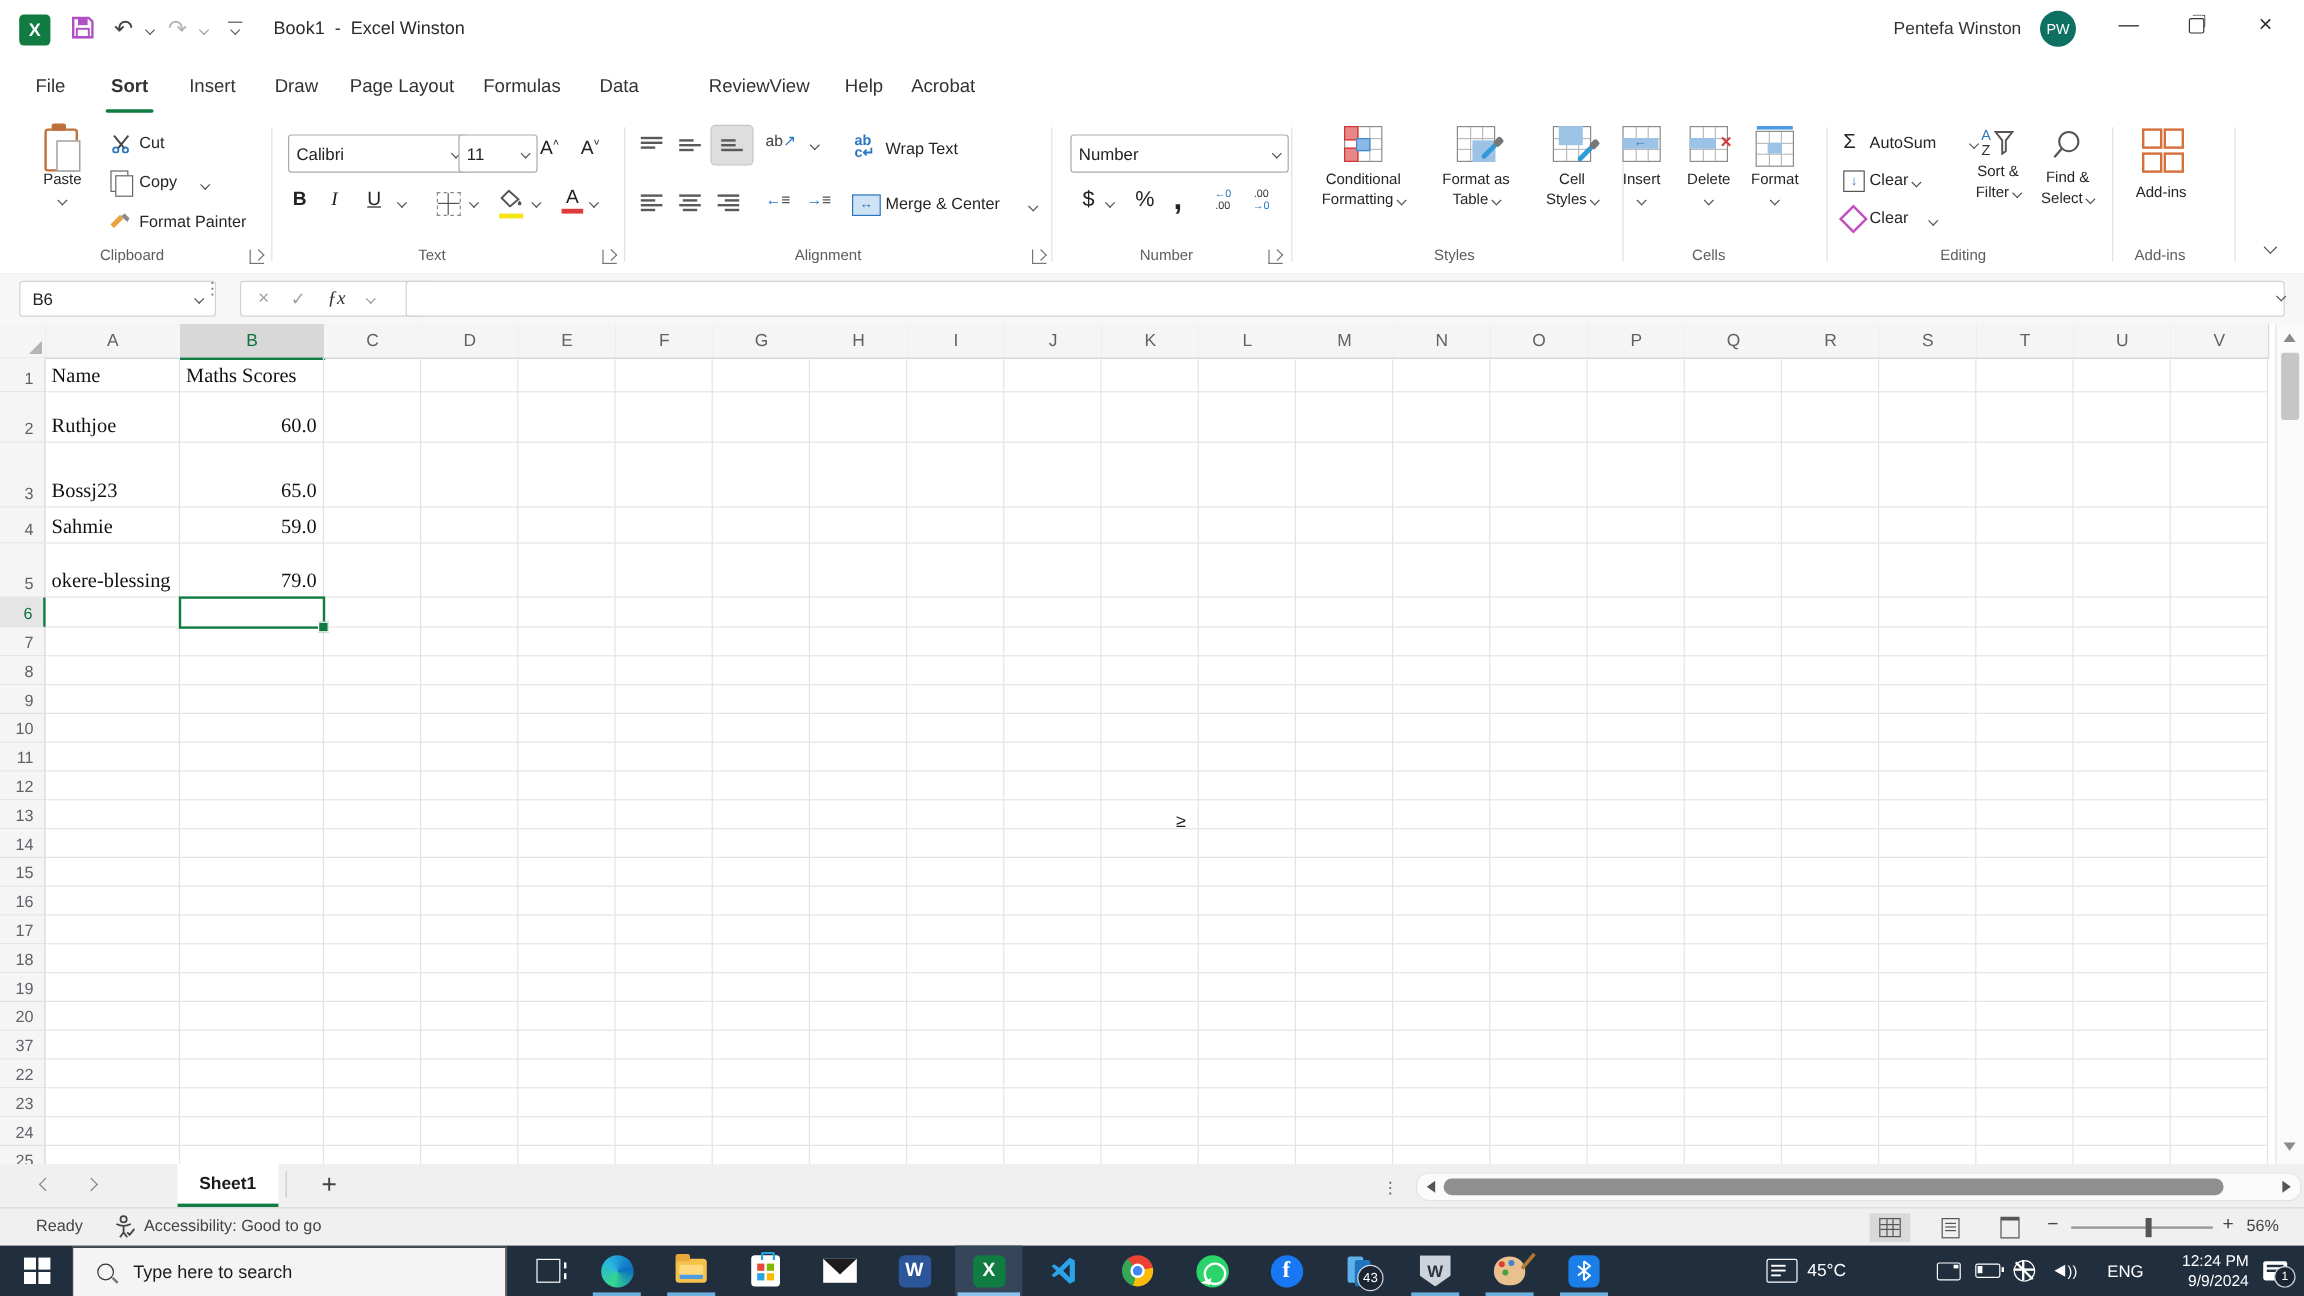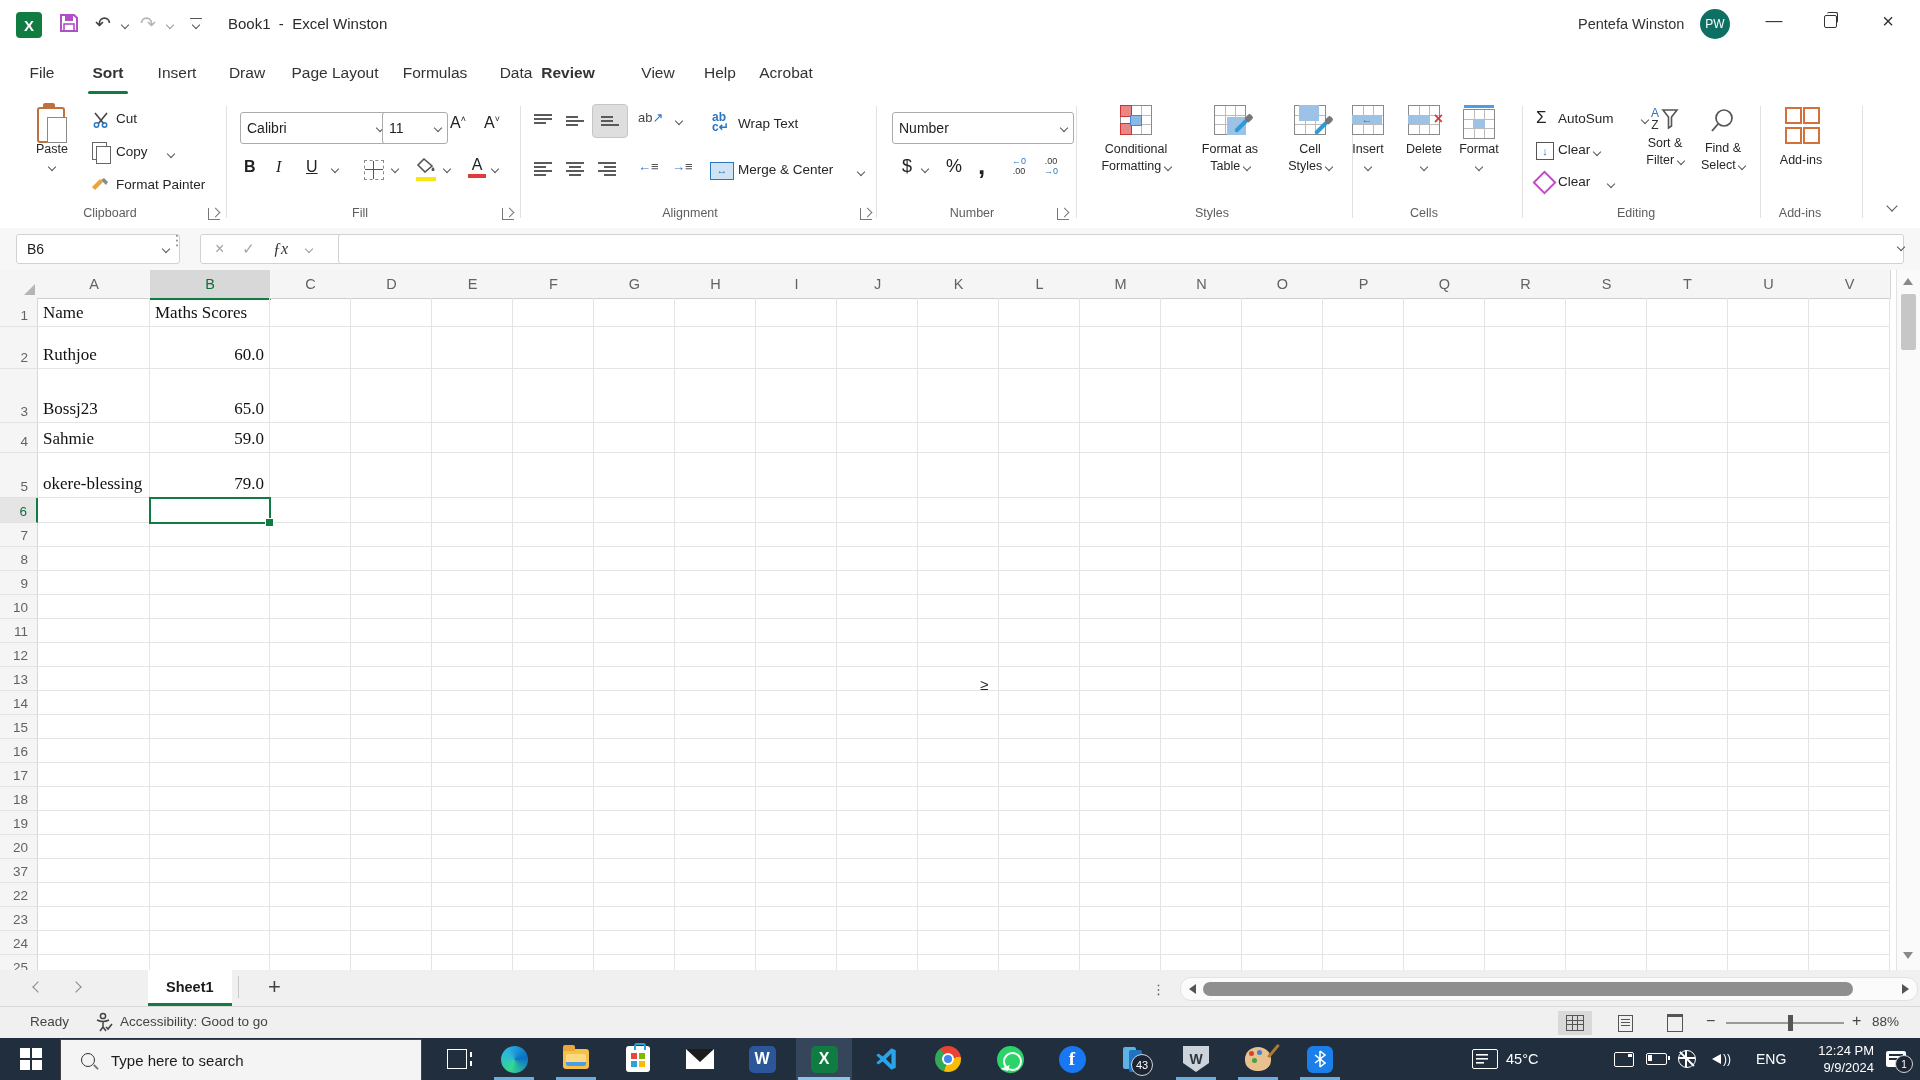--- a/index.html
+++ b/index.html
@@ -171,21 +171,21 @@
 
   <div id="tabrow" class="abs">
     <div id="menu-tabs">
         <div class="mtab" style="left: 24px; width: 36px; justify-content: center;">File</div>
         <div class="mtab active" style="left: 84px; width: 48px; justify-content: center;">Sort</div>
         <div class="mtab" style="left: 150px; width: 54px; justify-content: center;">Insert</div>
         <div class="mtab" style="left: 222px; width: 50px; justify-content: center;">Draw</div>
         <div class="mtab" style="left: 288px; width: 94px; justify-content: center;">Page Layout</div>
         <div class="mtab" style="left: 398px; width: 74px; justify-content: center;">Formulas</div>
         <div class="mtab" style="left: 492px; width: 48px; justify-content: center;">Data</div>
-        <div class="mtab" style="left: 540px; width: 56px; justify-content: center; font-weight: bold;">Review</div>
+        <div class="mtab" style="left: 588px; width: 56px; justify-content: center;">Review</div>
         <div class="mtab" style="left: 636px; width: 44px; justify-content: center;">View</div>
         <div class="mtab" style="left: 698px; width: 44px; justify-content: center;">Help</div>
         <div class="mtab" style="left: 756px; width: 60px; justify-content: center;">Acrobat</div>
       </div>
     <div id="share-btn" class="abs">
       <span class="share-ic"></span>
       <span>Share</span>
       <span class="chv sm" style="border-color:#fff;margin-top:-3px"></span>
     </div>
     <div class="abs" style="left:1878px;top:62px">
@@ -252,21 +252,21 @@
     <div class="abs" style="left:416px;top:58px">
       <svg width="20" height="15" viewBox="0 0 20 15">
           <path d="M8 1l8 7-7 6-7-7z" fill="none" stroke="#555" stroke-width="1.6"></path>
           <path d="M17 9c2 2 2 4 0 4s-2-2 0-4z" fill="#555"></path>
         </svg>
       <div style="width:20px;height:4px;background:#f7e611;margin-top:0px"></div>
     </div>
     <span class="abs chv sm" style="left:444px;top:66px"></span>
     <div class="abs" style="left:468px;top:56px;font-size:16px;color:#222;text-align:center">A<div style="width:18px;height:4px;background:#e03b3b"></div></div>
     <span class="abs chv sm" style="left:492px;top:66px"></span>
-    <div class="glabel" style="left:300px;width:120px">Fill</div>
+    <div class="glabel" style="left:300px;width:120px">Text</div>
     <div class="launcher" style="left:502px"></div>
     <div class="gdiv" style="left:520px"></div>
 
     <div class="abs lines-ic" style="left:534px;top:12px">
         <i style="width:18px"></i>
         <i style="width:18px"></i>
         <i style="width:12px"></i>
       </div>
     <div class="abs lines-ic" style="left:566px;top:14px">
         <i style="width:12px"></i>
@@ -1084,21 +1084,21 @@
     <div class="view-ic" style="left:1608px">
         <span class="vpage"></span>
       </div>
     <div class="view-ic" style="left:1658px">
         <span class="vbreak"></span>
       </div>
     <span class="abs" style="left:1706px;top:5px;font-size:16px;color:#444">−</span>
     <div class="abs" style="left:1726px;top:15px;width:118px;height:2px;background:#9a9a9a"></div>
     <div class="abs" style="left:1788px;top:8px;width:5px;height:16px;background:#555"></div>
     <span class="abs" style="left:1852px;top:5px;font-size:16px;color:#444">+</span>
-    <span class="abs" style="left:1872px;top:7px">88%</span>
+    <span class="abs" style="left:1872px;top:7px">56%</span>
   </div>
 
   <div id="taskbar" class="abs">
     <div class="tile" style="left:8px;width:46px">
       <span class="win-logo">
           <i></i>
           <i></i>
           <i></i>
           <i></i>
         </span>

